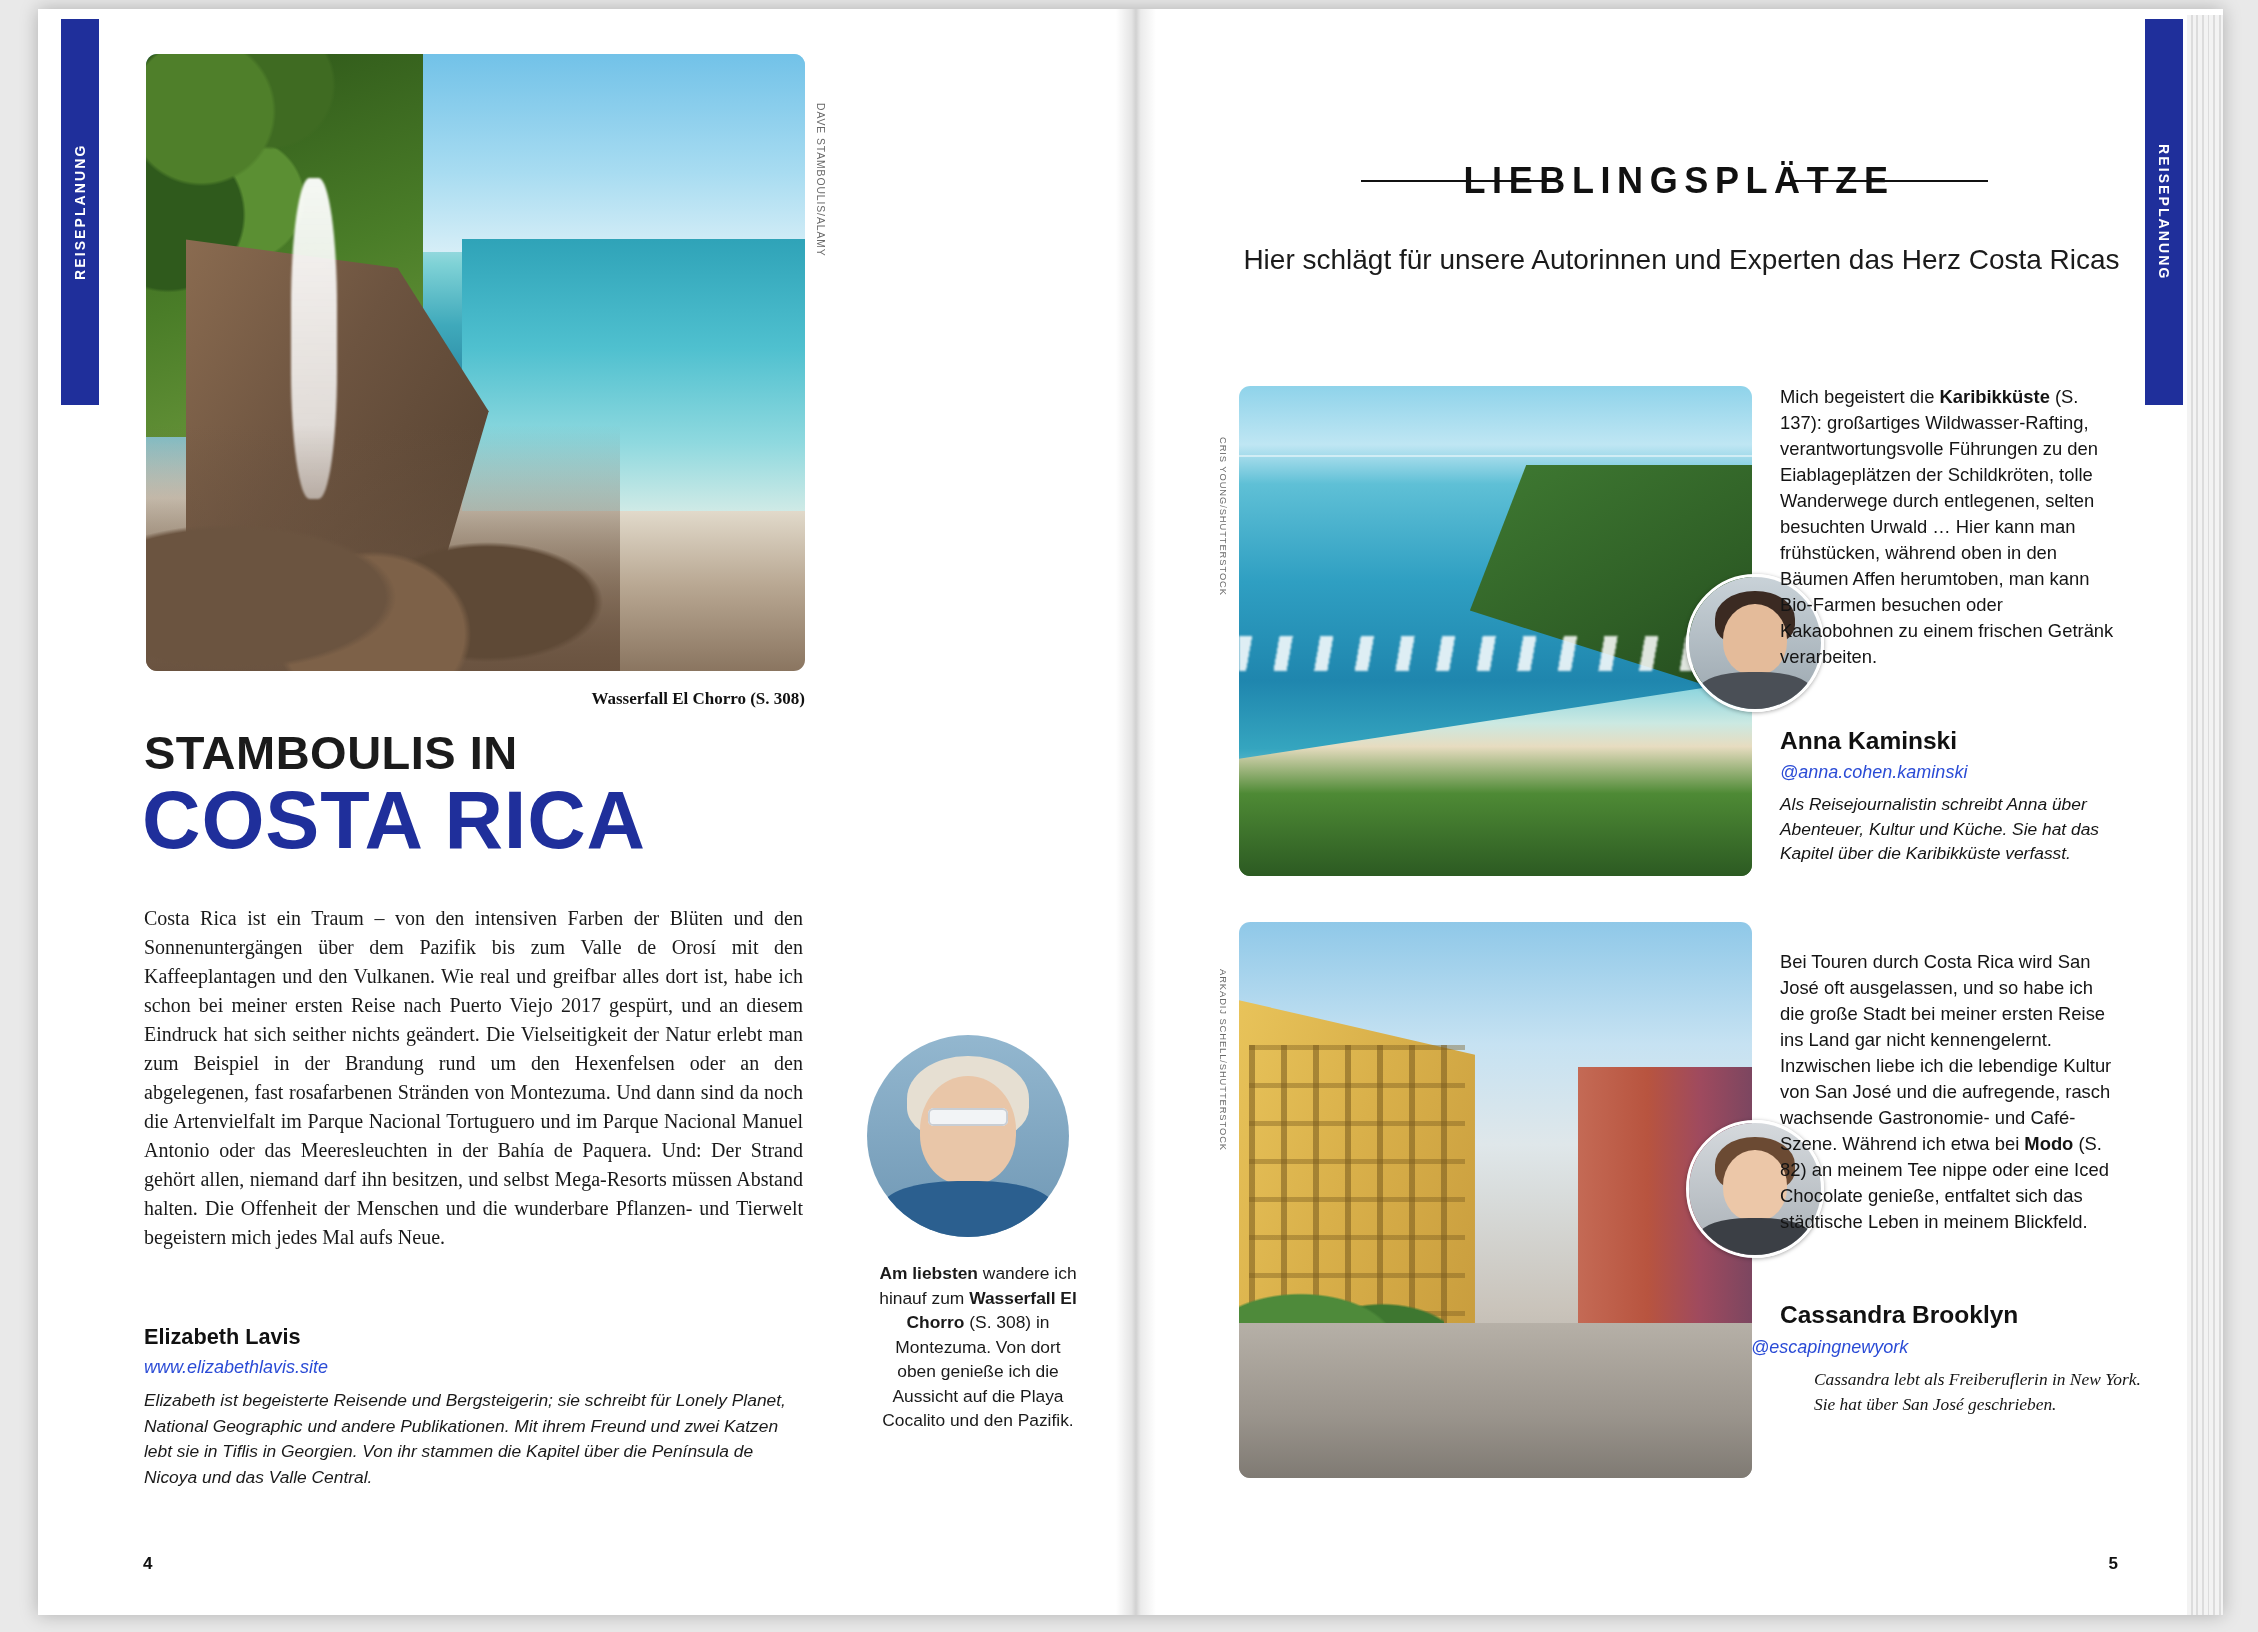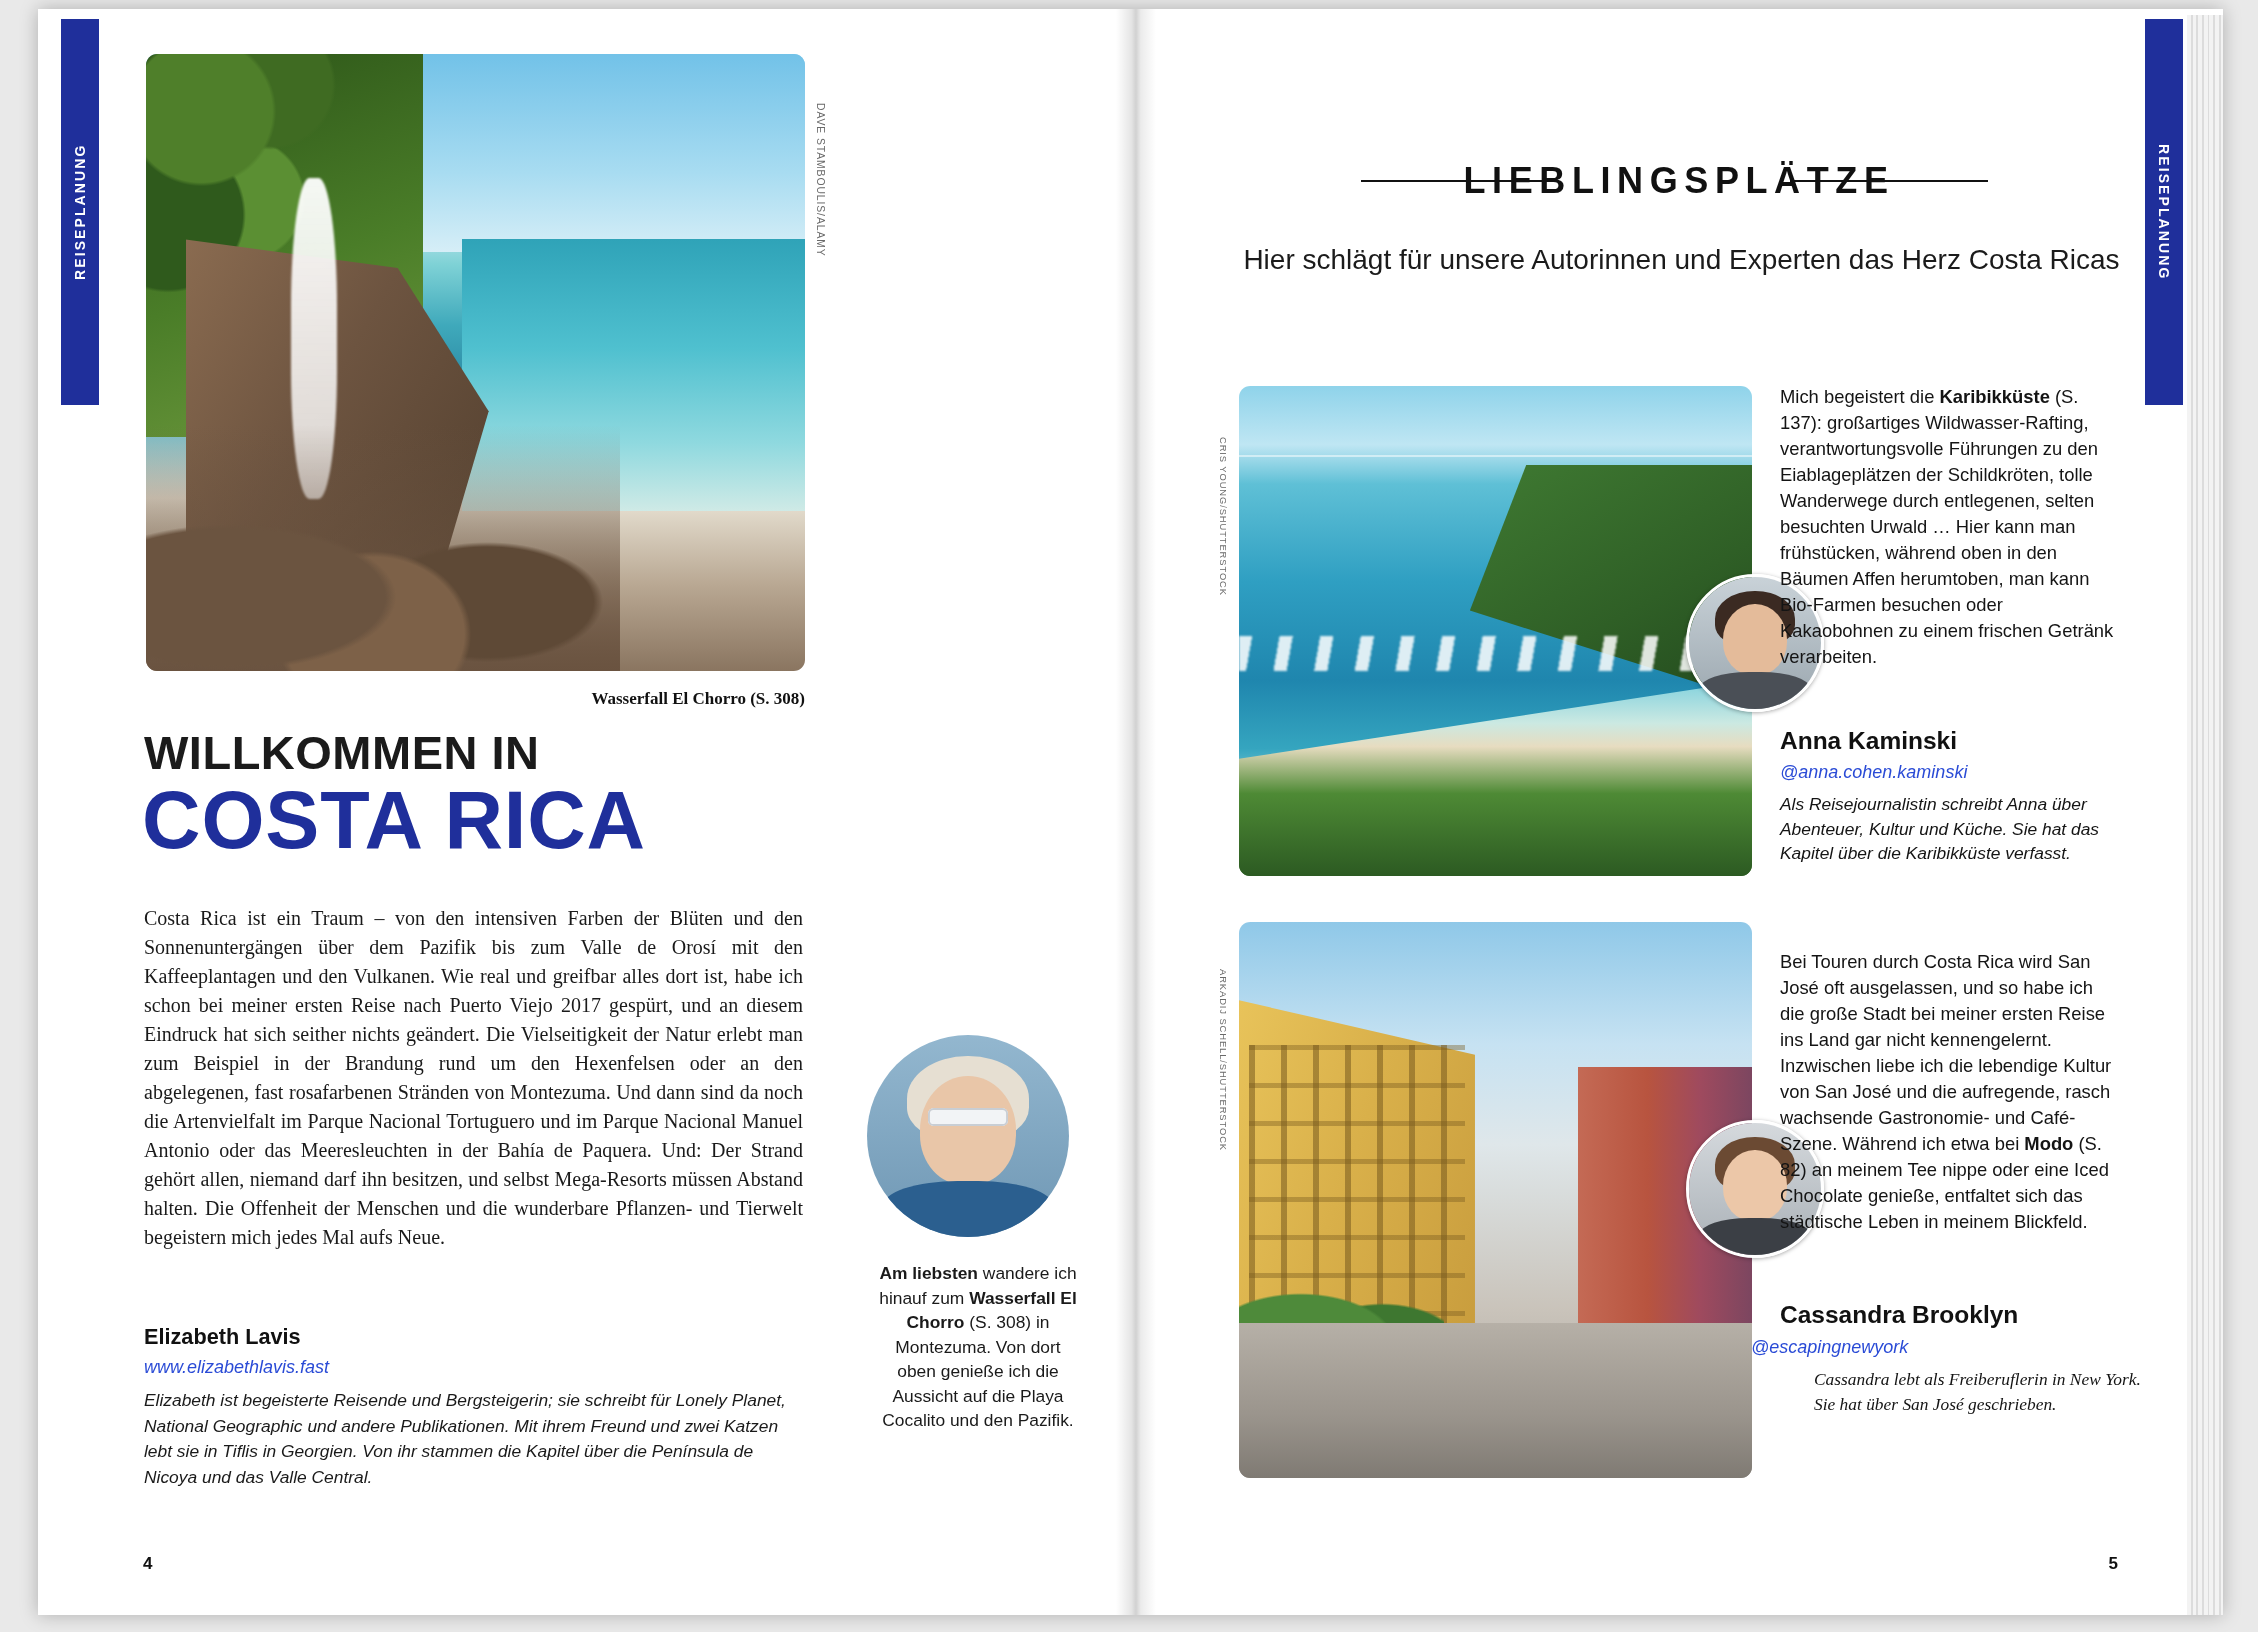--- a/index.html
+++ b/index.html
@@ -175,27 +175,27 @@
             <div class="sea"></div>
           <div class="trees"></div>
             <div class="cliff"></div>
           <div class="fall"></div>
             <div class="rocks"></div>
         </div>
       </div>
       <div class="hero-credit">DAVE STAMBOULIS/ALAMY</div>
       <div class="hero-caption">Wasserfall El Chorro (S. 308)</div>
 
-      <div class="kicker">WILLKOMMEN IN</div>
+      <div class="kicker">STAMBOULIS IN</div>
       <div class="bigtitle">COSTA RICA</div>
 
       <div class="lead">Costa Rica ist ein Traum – von den intensiven Farben der Blüten und den Sonnenuntergängen über dem Pazifik bis zum Valle de Orosí mit den Kaffeeplantagen und den Vulkanen. Wie real und greifbar alles dort ist, habe ich schon bei meiner ersten Reise nach Puerto Viejo 2017 gespürt, und an diesem Eindruck hat sich seither nichts geändert. Die Vielseitigkeit der Natur erlebt man zum Beispiel in der Brandung rund um den Hexenfelsen oder an den abgelegenen, fast rosafarbenen Stränden von Montezuma. Und dann sind da noch die Artenvielfalt im Parque Nacional Tortuguero und im Parque Nacional Manuel Antonio oder das Meeresleuchten in der Bahía de Paquera. Und: Der Strand gehört allen, niemand darf ihn besitzen, und selbst Mega-Resorts müssen Abstand halten. Die Offenheit der Menschen und die wunderbare Pflanzen- und Tierwelt begeistern mich jedes Mal aufs Neue.</div>
 
       <div class="author-name">Elizabeth Lavis</div>
-      <div class="author-link">www.elizabethlavis.fast</div>
+      <div class="author-link">www.elizabethlavis.site</div>
       <div class="author-bio">Elizabeth ist begeisterte Reisende und Bergsteigerin; sie schreibt für Lonely Planet, National Geographic und andere Publikationen. Mit ihrem Freund und zwei Katzen lebt sie in Tiflis in Georgien. Von ihr stammen die Kapitel über die Península de Nicoya und das Valle Central.</div>
 
       <div class="round-photo" style="left:829px;top:1026px;width:202px;height:202px;">
         <div class="face face-liz">
             <div class="bg"></div>
             <div class="hair"></div>
             <div class="head"></div>
             <div class="glasses"></div>
             <div class="body"></div>
           </div>

